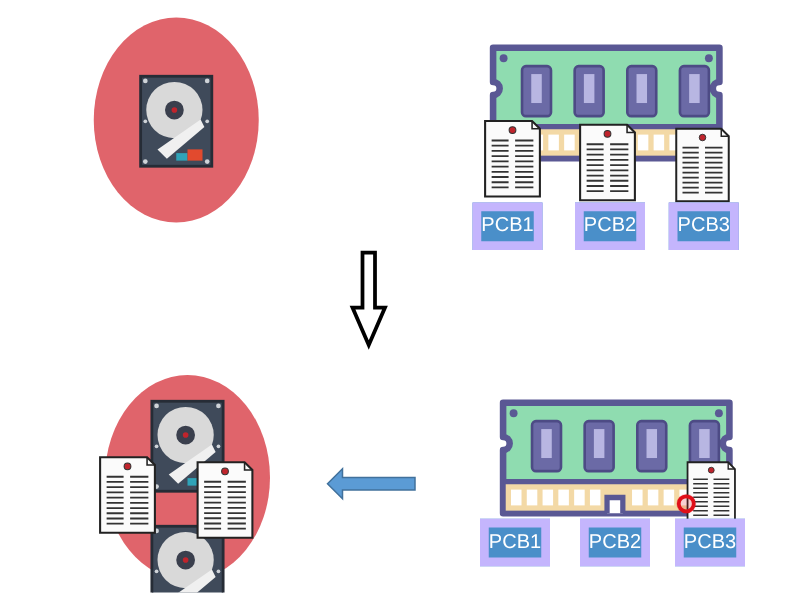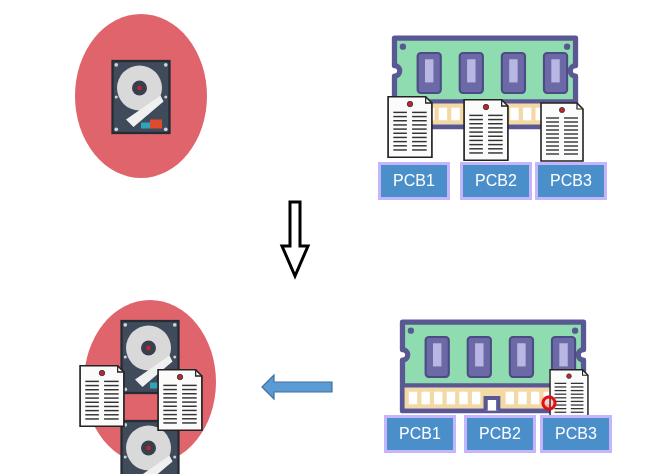--- a/index.html
+++ b/index.html
@@ -1,21 +1,21 @@
 <!DOCTYPE html>
 <html><head>
 <meta charset="utf-8">
 <style>
   html, body { margin: 0; padding: 0; background: #ffffff; }
   body { width: 645px; height: 474px; position: relative; overflow: hidden;
          font-family: "Liberation Sans", sans-serif; }
   .abs { position: absolute; }
   .pcb-box {
-    position: absolute; width: 72px; height: 38px;
-    background: var(--pcb-fill, #4a8fc9); border: 3px solid #c4b5fd;
+    position: absolute; width: 56px; height: 38px;
+    background: var(--pcb-fill, #4a8fc9); border: 7px solid #c4b5fd;
     color: #ffffff; font-size: 16px; display: flex; align-items: center; justify-content: center;
     box-sizing: border-box;
     font-family: "Liberation Sans", sans-serif;
   }
   svg { overflow: visible; }
 </style>
 </head>
 <body>
 
 <svg width="0" height="0" style="position:absolute">

